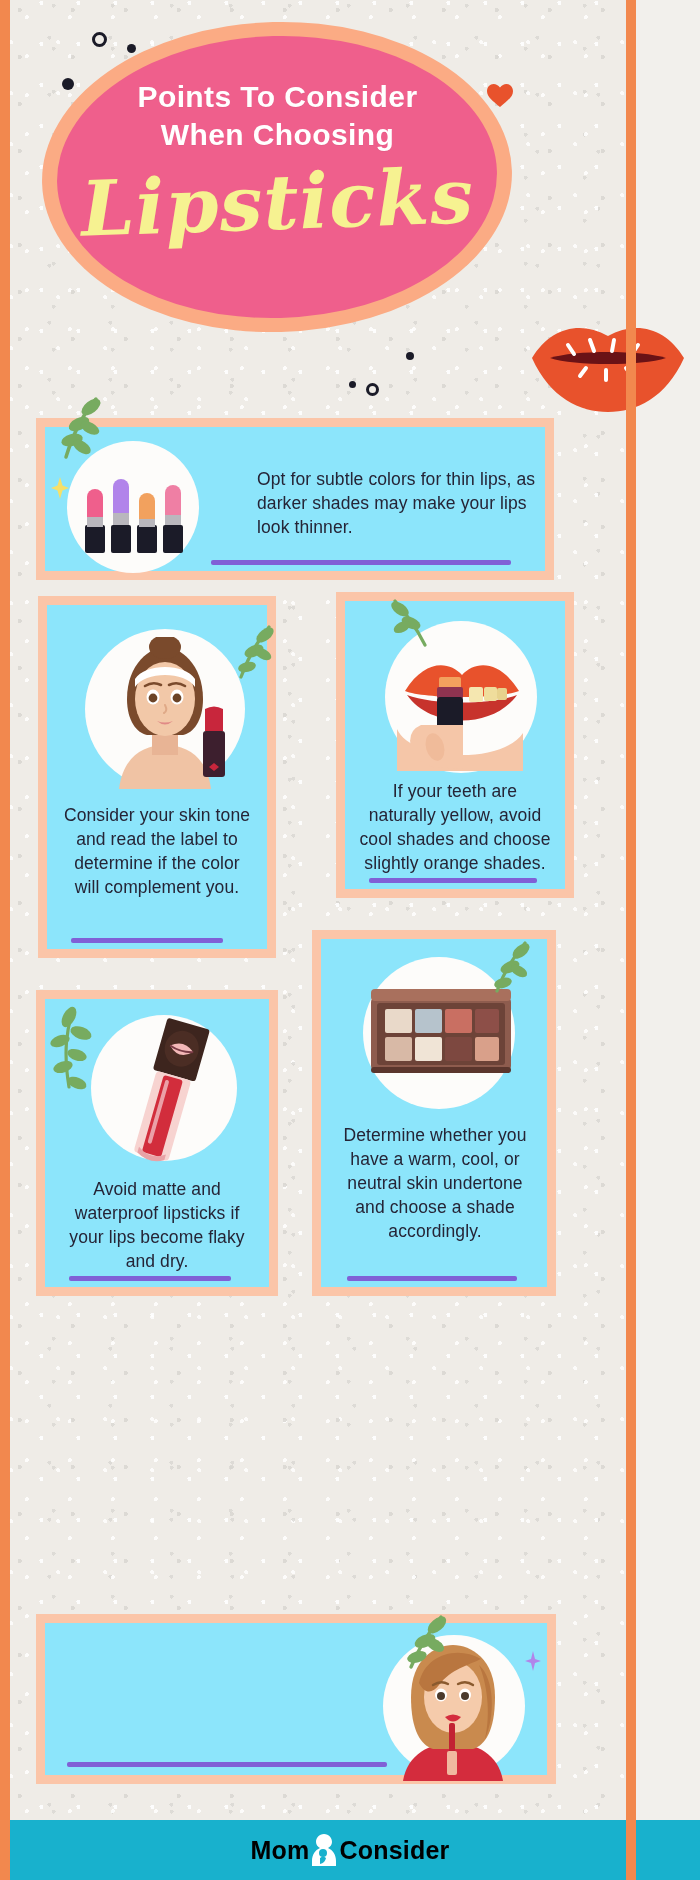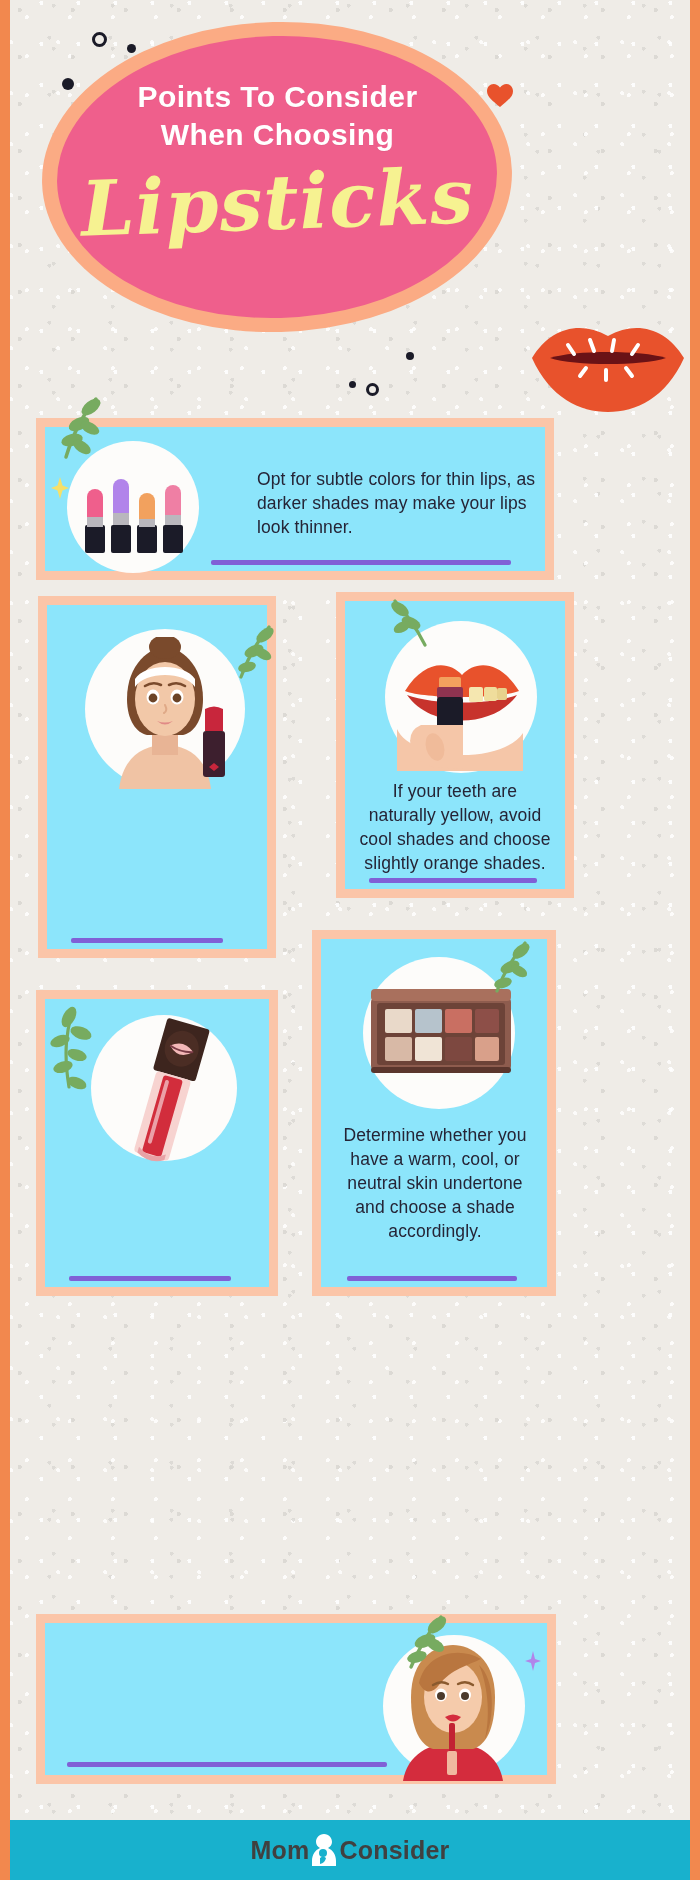--- a/index.html
+++ b/index.html
@@ -13,21 +13,21 @@
     font-family: "Liberation Sans", sans-serif;
     background: #f2f0ec;
     position: relative;
     overflow: hidden;
   }
 
   
   #page {
     position: absolute;
     inset: 0;
-    width: 700px;
+    width: 636px;
     height: 1880px;
     background:
       radial-gradient(circle at 12% 7%, rgba(255,255,255,.9) 0 2px, transparent 2px),
       radial-gradient(circle at 37% 21%, rgba(215,213,208,.8) 0 2px, transparent 2px),
       radial-gradient(circle at 62% 44%, rgba(255,255,255,.85) 0 2px, transparent 2px),
       radial-gradient(circle at 81% 66%, rgba(214,212,207,.7) 0 2px, transparent 2px),
       radial-gradient(circle at 24% 83%, rgba(255,255,255,.8) 0 2px, transparent 2px),
       radial-gradient(circle at 91% 13%, rgba(216,214,209,.75) 0 2px, transparent 2px),
       #efece7;
     background-size: 37px 41px, 53px 47px, 43px 39px, 61px 57px, 47px 51px, 59px 43px, auto;
@@ -169,21 +169,21 @@
     height: 60px;
     background: #18b1cd;
     display: flex;
     align-items: center;
     justify-content: center;
     z-index: 30;
   }
   .brand {
     display: flex;
     align-items: center;
-    color: #404040;
+    color: #000000;
     font-size: 25px;
     font-weight: bold;
     letter-spacing: .2px;
   }
   .brand-mark { margin: 0 2px; display: flex; align-items: center; }
 
   .sparkle { position: absolute; z-index: 12; }
 </style>
 </head>
 <body>
@@ -296,20 +296,21 @@
     </svg>
 
     <svg class="sprig" style="left:178px; top:18px;" width="52" height="60" viewBox="0 0 52 60">
       <path d="M44 4 C34 16 24 32 16 54" stroke="#77ab60" stroke-width="3.2" fill="none" stroke-linecap="round"></path>
       <ellipse cx="40" cy="12" rx="10" ry="5.5" fill="#77ab60" transform="rotate(-38 40 12)"></ellipse>
       <ellipse cx="29" cy="28" rx="10" ry="5.5" fill="#77ab60" transform="rotate(-24 29 28)"></ellipse>
       <ellipse cx="38" cy="31" rx="9" ry="5" fill="#77ab60" transform="rotate(30 38 31)"></ellipse>
       <ellipse cx="22" cy="44" rx="9" ry="5" fill="#77ab60" transform="rotate(-14 22 44)"></ellipse>
     </svg>
 
+    <div class="card-text" style="position:absolute; left:14px; top:198px; width:192px;">Consider your skin tone and read the label to determine if the color will complement you.</div>
 
     <div class="underline" style="left:24px; bottom:6px; width:152px;"></div>
   </div>
 
   <div class="card" style="left:336px; top:592px; width:238px; height:306px;">
     <div class="circle-img" style="left:40px; top:20px; width:152px; height:152px;"></div>
 
     <svg style="position:absolute; left:46px; top:28px;" width="142" height="142" viewBox="0 0 142 142">
 
       <path d="M6 100 C20 132 110 136 132 104 L132 142 L6 142 Z" fill="#f5c6a8"></path>
@@ -362,20 +363,21 @@
     <svg class="sprig" style="left:4px; top:6px;" width="60" height="90" viewBox="0 0 60 90">
       <path d="M24 4 C18 24 14 46 20 82" stroke="#77ab60" stroke-width="3.2" fill="none" stroke-linecap="round"></path>
       <ellipse cx="20" cy="12" rx="11" ry="6" fill="#77ab60" transform="rotate(-62 20 12)"></ellipse>
       <ellipse cx="32" cy="28" rx="11" ry="6" fill="#77ab60" transform="rotate(20 32 28)"></ellipse>
       <ellipse cx="11" cy="36" rx="10" ry="5.5" fill="#77ab60" transform="rotate(-20 11 36)"></ellipse>
       <ellipse cx="28" cy="50" rx="10" ry="5.5" fill="#77ab60" transform="rotate(18 28 50)"></ellipse>
       <ellipse cx="14" cy="62" rx="10" ry="5.5" fill="#77ab60" transform="rotate(-18 14 62)"></ellipse>
       <ellipse cx="28" cy="78" rx="10" ry="5.5" fill="#77ab60" transform="rotate(22 28 78)"></ellipse>
     </svg>
 
+    <div class="card-text" style="position:absolute; left:10px; top:178px; width:204px;">Avoid matte and waterproof lipsticks if your lips become flaky and dry.</div>
 
     <div class="underline" style="left:24px; bottom:6px; width:162px;"></div>
   </div>
 
   <div class="card" style="left:312px; top:930px; width:244px; height:366px;">
     <div class="circle-img" style="left:42px; top:18px; width:152px; height:152px;"></div>
 
     <svg style="position:absolute; left:46px; top:44px;" width="148" height="104" viewBox="0 0 148 104">
       <rect x="4" y="14" width="140" height="74" rx="5" fill="#8e5c4e"></rect>
       <rect x="10" y="20" width="128" height="62" rx="3" fill="#6d4338"></rect>

